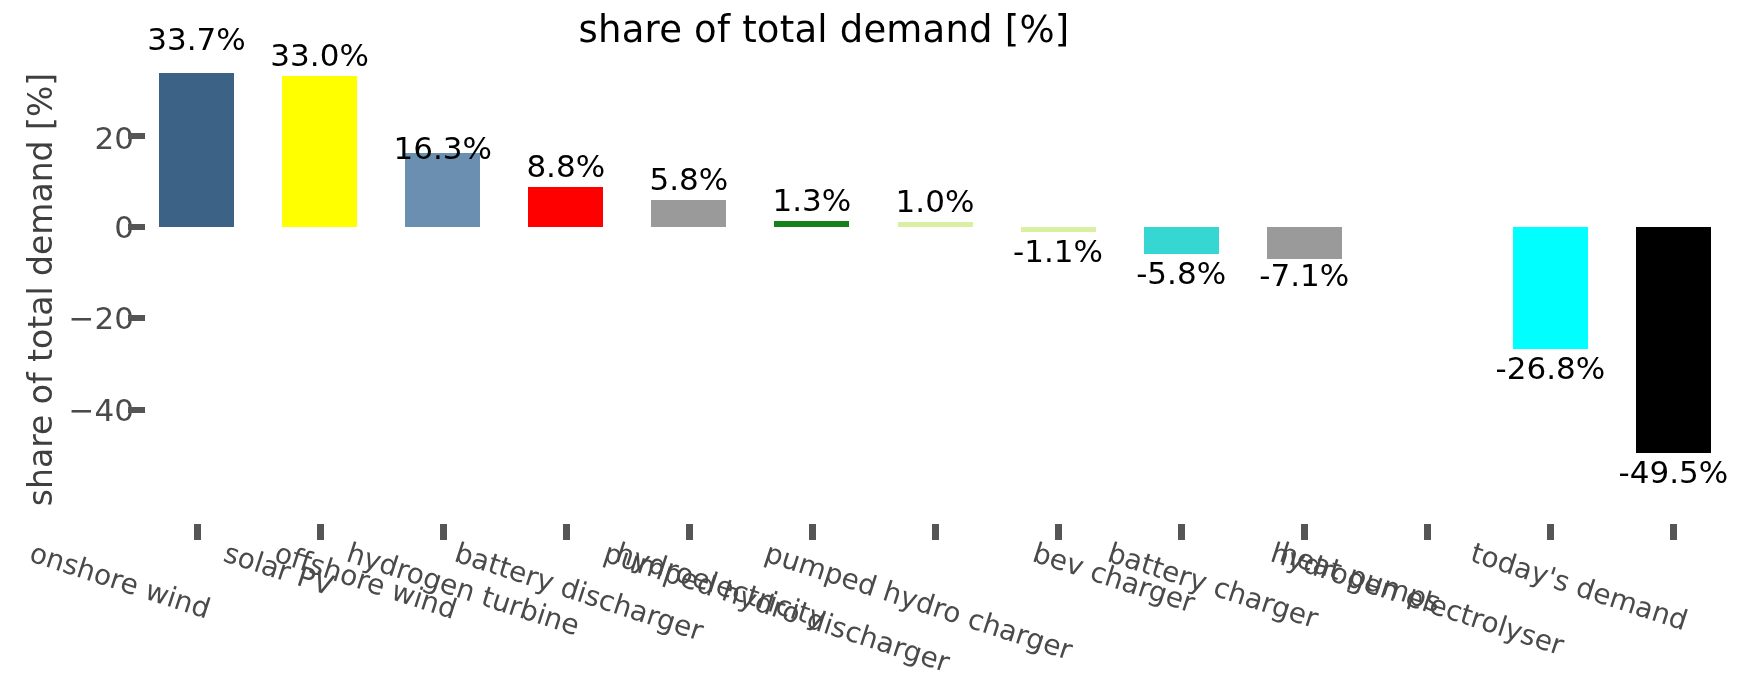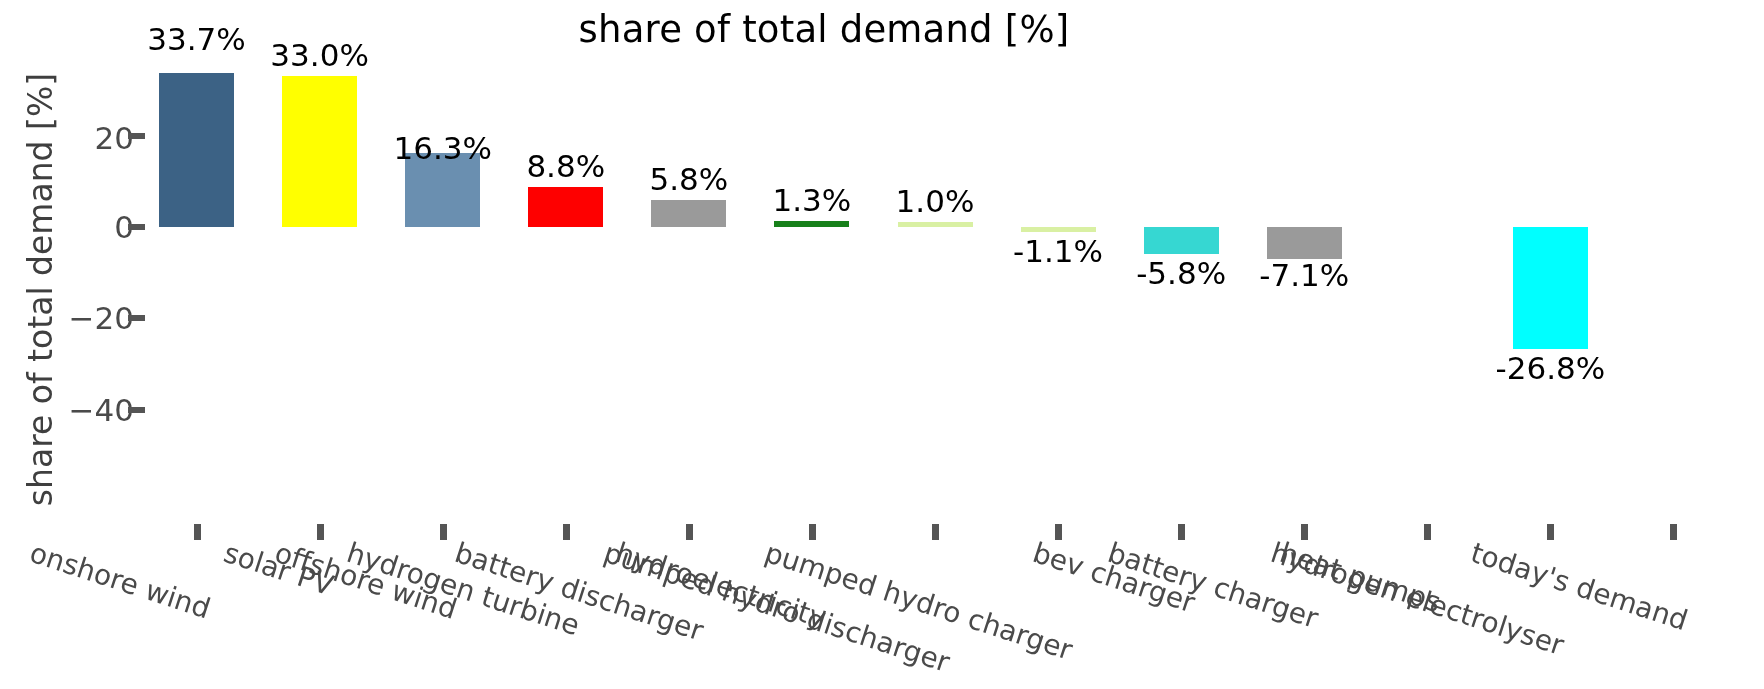--- a/index.html
+++ b/index.html
@@ -117,20 +117,24 @@
         <div class="bar-value" style="top: 257.506px;">-5.8%</div>
       </div>
       <div class="bar-slot" style="left: 1131.73px; width: 75px;">
         <div class="bar" style="background: rgb(154, 154, 154); height: 32.447px; top: 227px;"></div>
         <div class="bar-value" style="top: 248px; margin-top: 12px;">-7.1%</div>
       </div>
       <div class="bar-slot" style="left: 1377.88px; width: 75px;">
         <div class="bar" style="background: rgb(0, 255, 255); height: 122.476px; top: 227px;"></div>
         <div class="bar-value" style="top: 353.476px;">-26.8%</div>
       </div>
+      <div class="bar-slot" style="left: 1500.96px; width: 75px;">
+        <div class="bar" style="background: rgb(0, 0, 0); height: 226.215px; top: 227px;"></div>
+        <div class="bar-value" style="top: 457.215px;">-49.5%</div>
+      </div>
     </div>
 
 <div class="xtick-mark" style="left: 193.538px;"></div>
     <div class="xtick-label" style="left: 35.7398px;">onshore wind</div>
     <div class="xtick-mark" style="left: 316.615px;"></div>
     <div class="xtick-label" style="left: 230.146px;">solar PV</div>
     <div class="xtick-mark" style="left: 439.692px;"></div>
     <div class="xtick-label" style="left: 280.943px;">offshore wind</div>
     <div class="xtick-mark" style="left: 562.769px;"></div>
     <div class="xtick-label" style="left: 352.662px;">hydrogen turbine</div>

